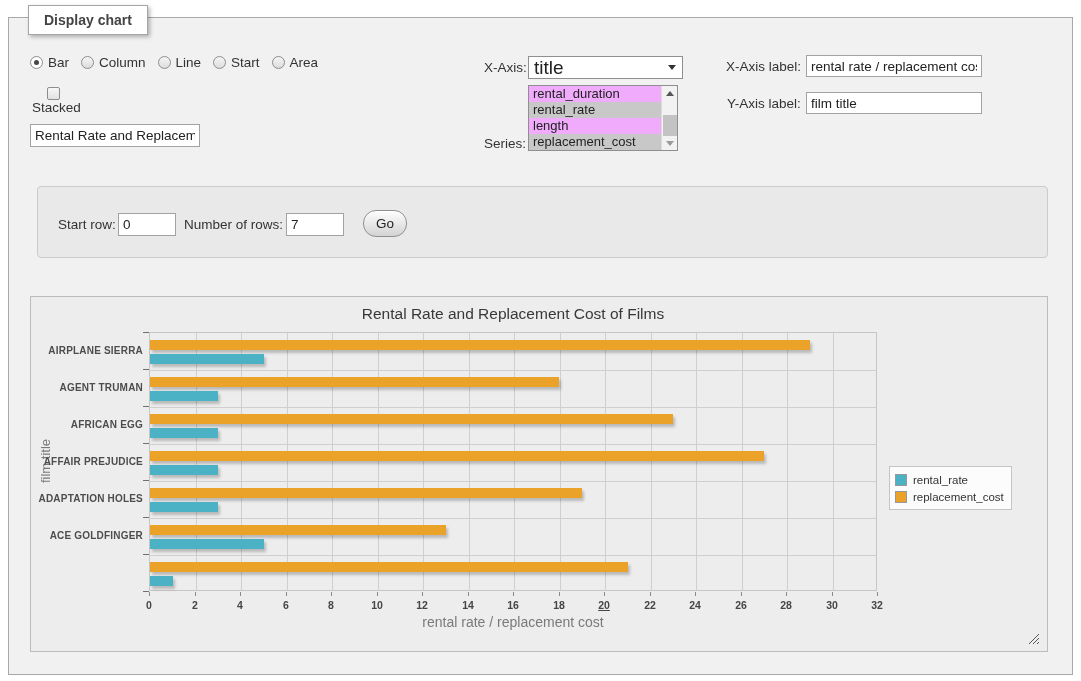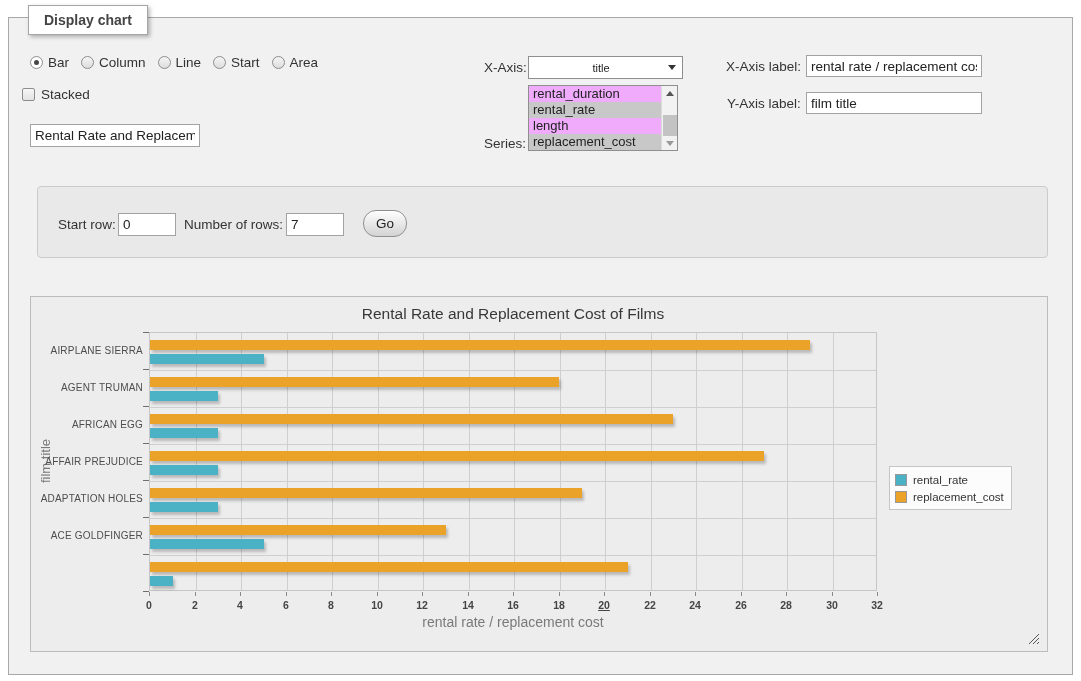--- a/index.html
+++ b/index.html
@@ -11,28 +11,28 @@
   .ctl-label { position:absolute; font-size:13.5px; color:#333; white-space:nowrap; }
 
   
   .radio-row { position:absolute; left:30px; top:55px; display:flex; align-items:center; }
   .radio-item { display:flex; align-items:center; margin-right:12px; cursor:default; }
   .radio { width:13px; height:13px; border:1px solid #8d8d8d; border-radius:50%; background:linear-gradient(#f5f5f5,#dcdcdc); margin-right:5px; position:relative; flex:0 0 auto; }
   .radio.checked { background:#fff; }
   .radio.checked::after { content:""; position:absolute; left:3px; top:3px; width:5px; height:5px; border-radius:50%; background:#474747; }
   .radio-label { font-size:13.5px; color:#333; }
 
-  .checkbox-row { position:absolute; left:22px; top:87px; display:flex; align-items:center; }
+  .checkbox-row { position:absolute; left:32px; top:87px; display:flex; align-items:center;flex-direction:column; }
   .checkbox { width:13px; height:13px; border:1px solid #8d8d8d; border-radius:2px; background:linear-gradient(#f7f7f7,#e2e2e2); margin-right:6px; }
 
   .text-input { position:absolute; border:1px solid #a2a2a2; background:#fff; font-family:"Liberation Sans", sans-serif; font-size:13.5px; color:#222; padding:1px 4px; height:23px; }
 
   
   .select-box { position:absolute; left:528px; top:56px; width:155px; height:23px; background:#fff; border:1px solid #8f8f8f; display:flex; align-items:center; }
-  .select-value { font-size:11px; color:#222; padding-left:5px; flex:1;text-align:center; }
+  .select-value { font-size:19px; color:#222; padding-left:5px; flex:1; }
   .select-arrow { width:0; height:0; border-left:4px solid transparent; border-right:4px solid transparent; border-top:5px solid #333; margin-right:6px; }
 
   
   .listbox { position:absolute; left:528px; top:85px; width:150px; height:66px; background:#f0abfc; border:1px solid #8f8f8f; overflow:hidden; }
   .list-options { position:absolute; left:0; top:0; right:16px; }
   .list-option { height:16px; line-height:16px; font-size:13px; color:#222; padding-left:4px; white-space:nowrap; overflow:hidden; }
   .list-option.selected { background:#c8c8c8; }
   .scrollbar { position:absolute; top:0; right:0; width:16px; height:64px; background:#f2f2f2; border-left:1px solid #dcdcdc; }
   .sb-btn { position:absolute; left:0; width:16px; height:14px; display:flex; align-items:center; justify-content:center; }
   .sb-up { top:0; } .sb-down { bottom:0; }
@@ -44,21 +44,21 @@
   .panel { position:absolute; left:37px; top:186px; width:1011px; height:72px; background:#e9e9e9; border:1px solid #cbcbcb; border-radius:4px; }
   .go-btn { position:absolute; left:362px; top:23px; height:27px; padding:0 12px; border:1px solid #8f8f8f; border-radius:13px; background:linear-gradient(#fefefe,#d3d3d3); font-family:"Liberation Sans", sans-serif; font-size:13.5px; color:#222; box-shadow:inset 0 1px 0 #fff; }
 
   
   .chart-box { position:absolute; left:30px; top:296px; width:1018px; height:356px; background:#ededed; border:1px solid #bcbcbc; }
   .chart-title { position:absolute; left:118px; top:8px; width:728px; text-align:center; font-size:15.5px; color:#383838; }
   .plot { position:absolute; border:1px solid #c6c6c6; background:#ededed; }
   .vline { position:absolute; top:0; bottom:0; width:1px; background:#cfcfcf; }
   .hline { position:absolute; left:0; right:0; height:1px; background:#cfcfcf; }
   .bar { position:absolute; left:0; height:10px; box-shadow:2px 3px 3px rgba(0,0,0,0.22); }
-  .category-label { position:absolute; left:2px; width:110px; display:flex; align-items:center; justify-content:flex-end; font-size:10px; font-weight:400; letter-spacing:0.2px; color:#4d4d4d; white-space:nowrap; }
+  .category-label { position:absolute; left:2px; width:110px; display:flex; align-items:center; justify-content:flex-end; font-size:10px; font-weight:700; letter-spacing:0.2px; color:#4d4d4d; white-space:nowrap; }
   .y-tick-mark { position:absolute; left:112px; width:6px; height:1px; background:#6f6f6f; }
   .x-tick-mark { position:absolute; width:1px; height:4px; background:#8a8a8a; }
   .x-tick-label { position:absolute; width:40px; text-align:center; font-size:10.5px; font-weight:600; color:#454545; }
   .xaxis-title { position:absolute; left:118px; top:317px; width:728px; text-align:center; font-size:14px; color:#7a7a7a; }
   .yaxis-title { position:absolute; left:14px; top:164px; transform:translate(-50%,-50%) rotate(-90deg); font-size:13px; color:#7a7a7a; white-space:nowrap; }
   .chart-legend { position:absolute; left:858px; top:169px; background:#fcfcfc; border:1px solid #c5c5c5; padding:4px 7px 4px 5px; }
   .legend-row { display:flex; align-items:center; height:17px; }
   .legend-swatch { width:12px; height:12px; border:1px solid #999; margin-right:6px; flex:0 0 auto; }
   .legend-label { font-size:11.5px; color:#333; white-space:nowrap; }
   .resize-handle { position:absolute; right:7px; bottom:6px; width:12px; height:12px; }

